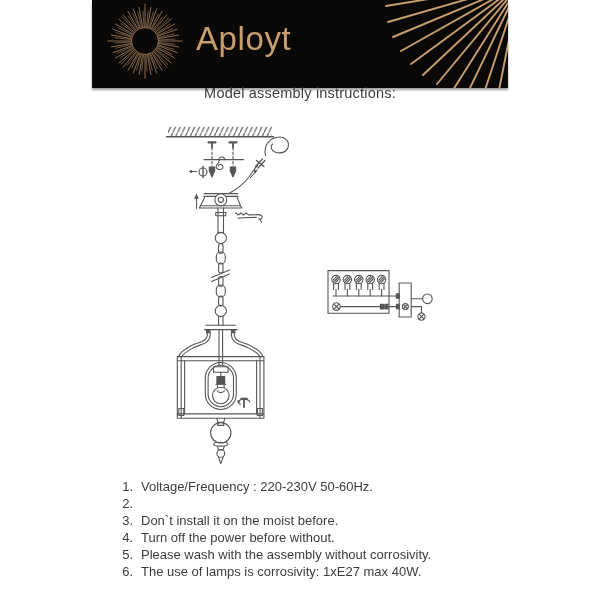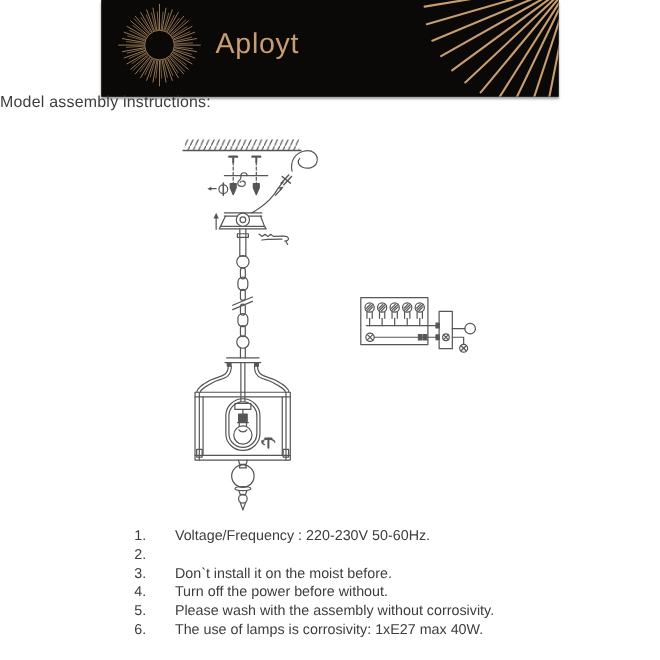--- a/index.html
+++ b/index.html
@@ -8,33 +8,33 @@
     font-family:"Liberation Sans", sans-serif;color:#3d3d3d;
   }
   
   .banner{
     position:absolute;left:92px;top:0;width:416px;height:88px;
     background:#0b0908;box-shadow:0 2px 2px rgba(0,0,0,.38);overflow:hidden;
   }
   .star-logo{position:absolute;left:12px;top:0;width:82px;height:82px;}
   .brand{
     position:absolute;left:104px;top:24px;line-height:30px;
-    font-size:26px;font-weight:500;letter-spacing:.6px;color:#c89e70;
+    font-size:33px;font-weight:500;letter-spacing:.6px;color:#c89e70;
   }
   .rays{position:absolute;right:0;top:0;width:150px;height:88px;}
   
-  .title-block{position:absolute;left:0;top:86px;width:600px;text-align:left;}
+  .title-block{position:absolute;left:0;top:86px;width:600px;text-align:center;}
   .title-line{font-size:14.5px;line-height:15px;letter-spacing:.2px;color:#3d3d3d;}
   
   .drawing{position:absolute;left:0;top:118px;width:600px;height:352px;}
   
   .inst-list{position:absolute;left:111px;top:478px;width:470px;}
   .inst-row{display:flex;height:17px;line-height:17px;font-size:13px;color:#3d3d3d;}
   .inst-row .num{width:22px;text-align:right;flex:0 0 22px;}
-  .inst-row .txt{margin-left:26px;white-space:nowrap;}
+  .inst-row .txt{margin-left:8px;white-space:nowrap;}
 </style>
 </head>
 <body>
 
 <div class="banner">
   <svg class="star-logo" viewBox="0 0 82 82">
     <g id="star-rays">
         <line x1="54.80" y1="41.00" x2="78.50" y2="41.00" stroke="#c89e70" stroke-width="0.7" opacity="0.95"></line>
         <line x1="54.72" y1="42.48" x2="71.32" y2="44.27" stroke="#c89e70" stroke-width="0.7" opacity="0.75"></line>
         <line x1="54.59" y1="43.40" x2="74.98" y2="46.99" stroke="#c89e70" stroke-width="0.7" opacity="0.95"></line>

